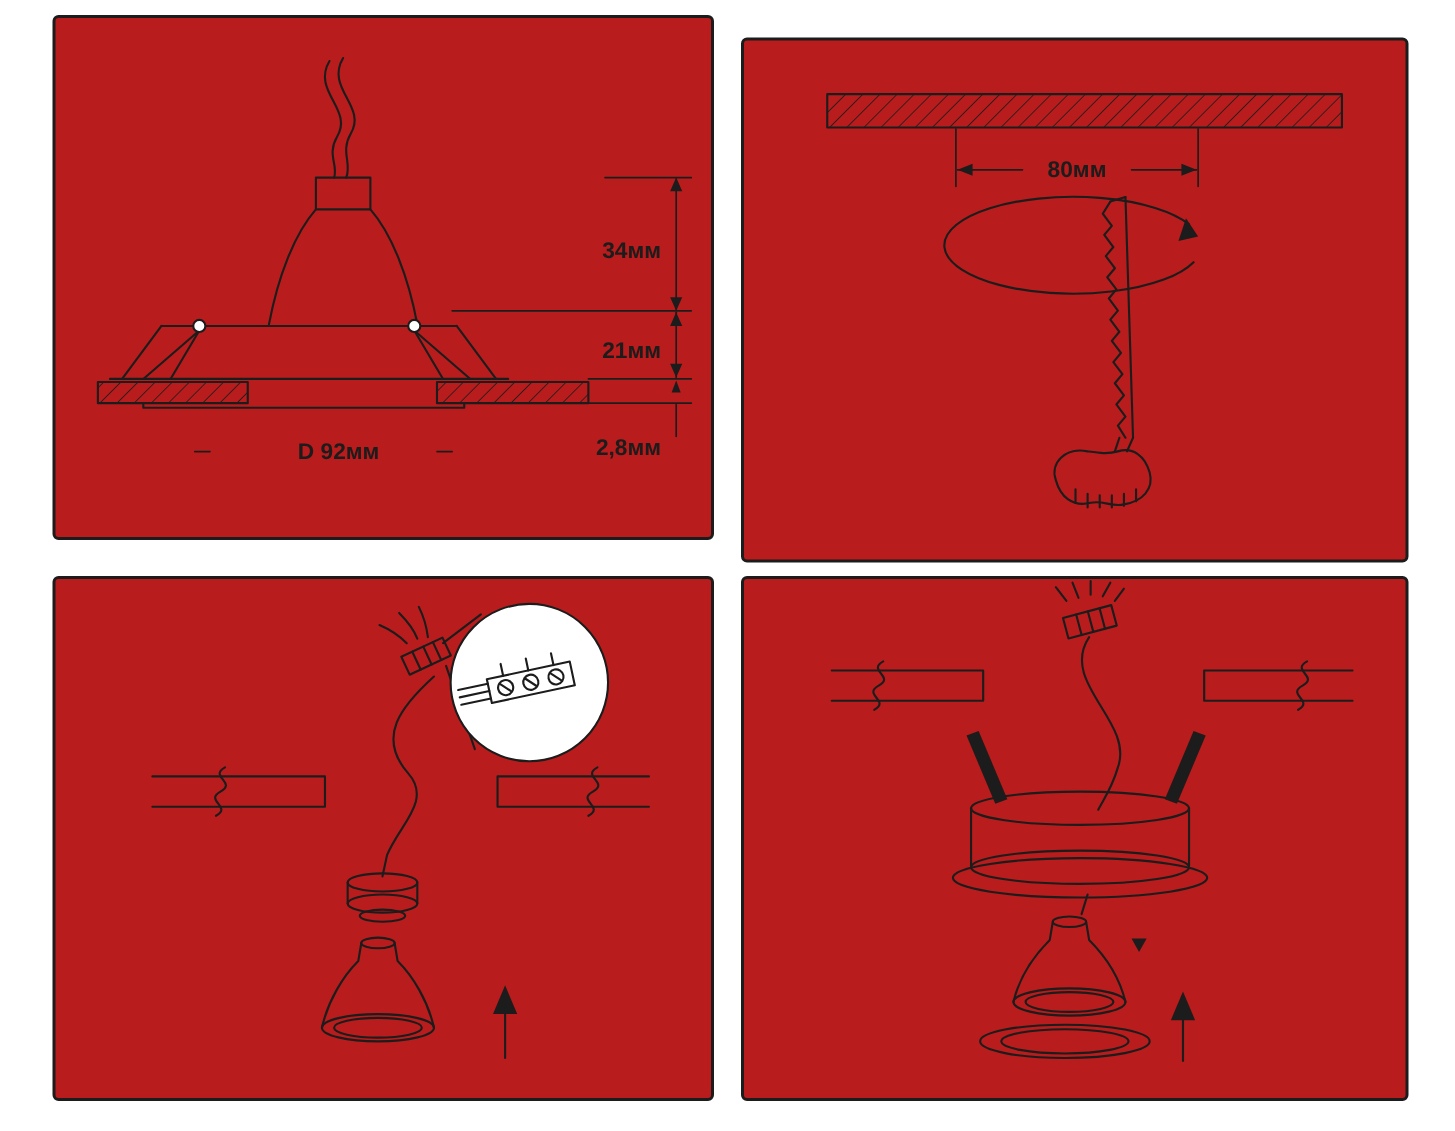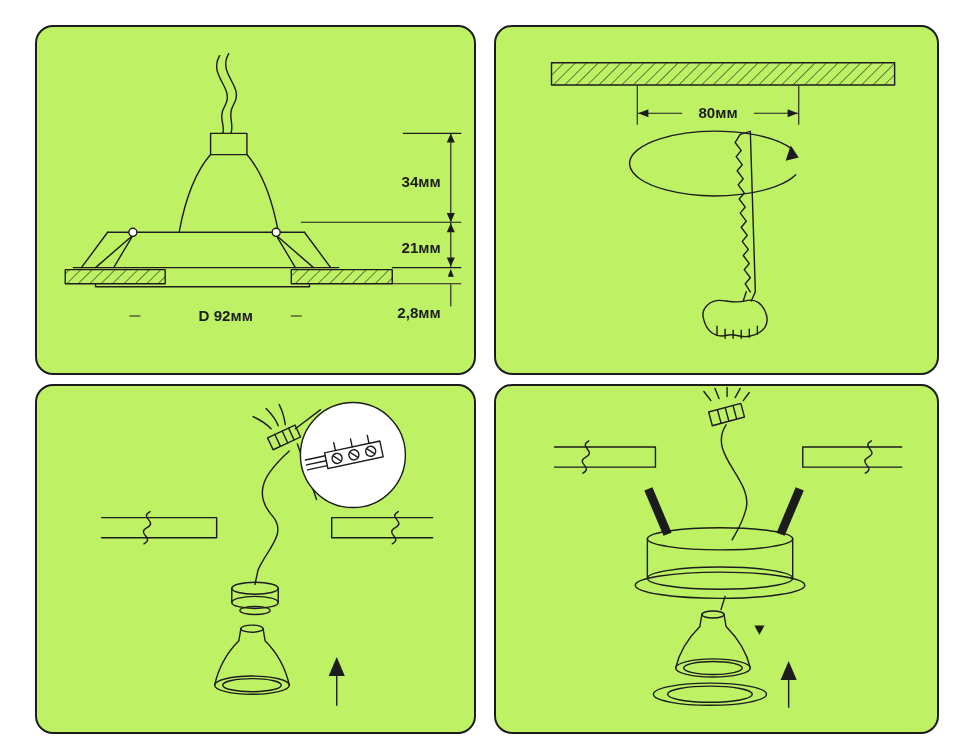--- a/index.html
+++ b/index.html
@@ -1,19 +1,19 @@
 <!DOCTYPE html>
 <html><head>
 <meta charset="utf-8">
 <style>
   html,body{margin:0;padding:0}
   body{width:970px;height:754px;background:#fff;position:relative;font-family:"Liberation Sans",sans-serif}
-  .panel{position:absolute;border:2px solid #1c1c1c;border-radius:18px;background:#bef264;overflow:hidden}
+  .panel{position:absolute;border:2px solid #1c1c1c;border-radius:4px;background:#b91c1c;overflow:hidden}
   .panel svg{display:block;width:100%;height:100%}
-  #panel-dimensions{left:35px;top:25px;width:437px;height:346px}
+  #panel-dimensions{left:35px;top:10px;width:437px;height:346px}
   #panel-cutout{left:494px;top:25px;width:441px;height:346px}
   #panel-wiring{left:35px;top:384px;width:437px;height:346px}
   #panel-mounting{left:494px;top:384px;width:441px;height:346px}
   .draw{stroke:#1c1c1c;stroke-width:1.4;fill:none;stroke-linecap:round;stroke-linejoin:round}
   .dim{stroke-width:1.1}
   .fill-ink{fill:#1c1c1c;stroke:none}
   .lbl{font-family:"Liberation Sans",sans-serif;font-size:15px;font-weight:600;fill:#1c1c1c;stroke:none}
 </style>
 </head>
 <body>

